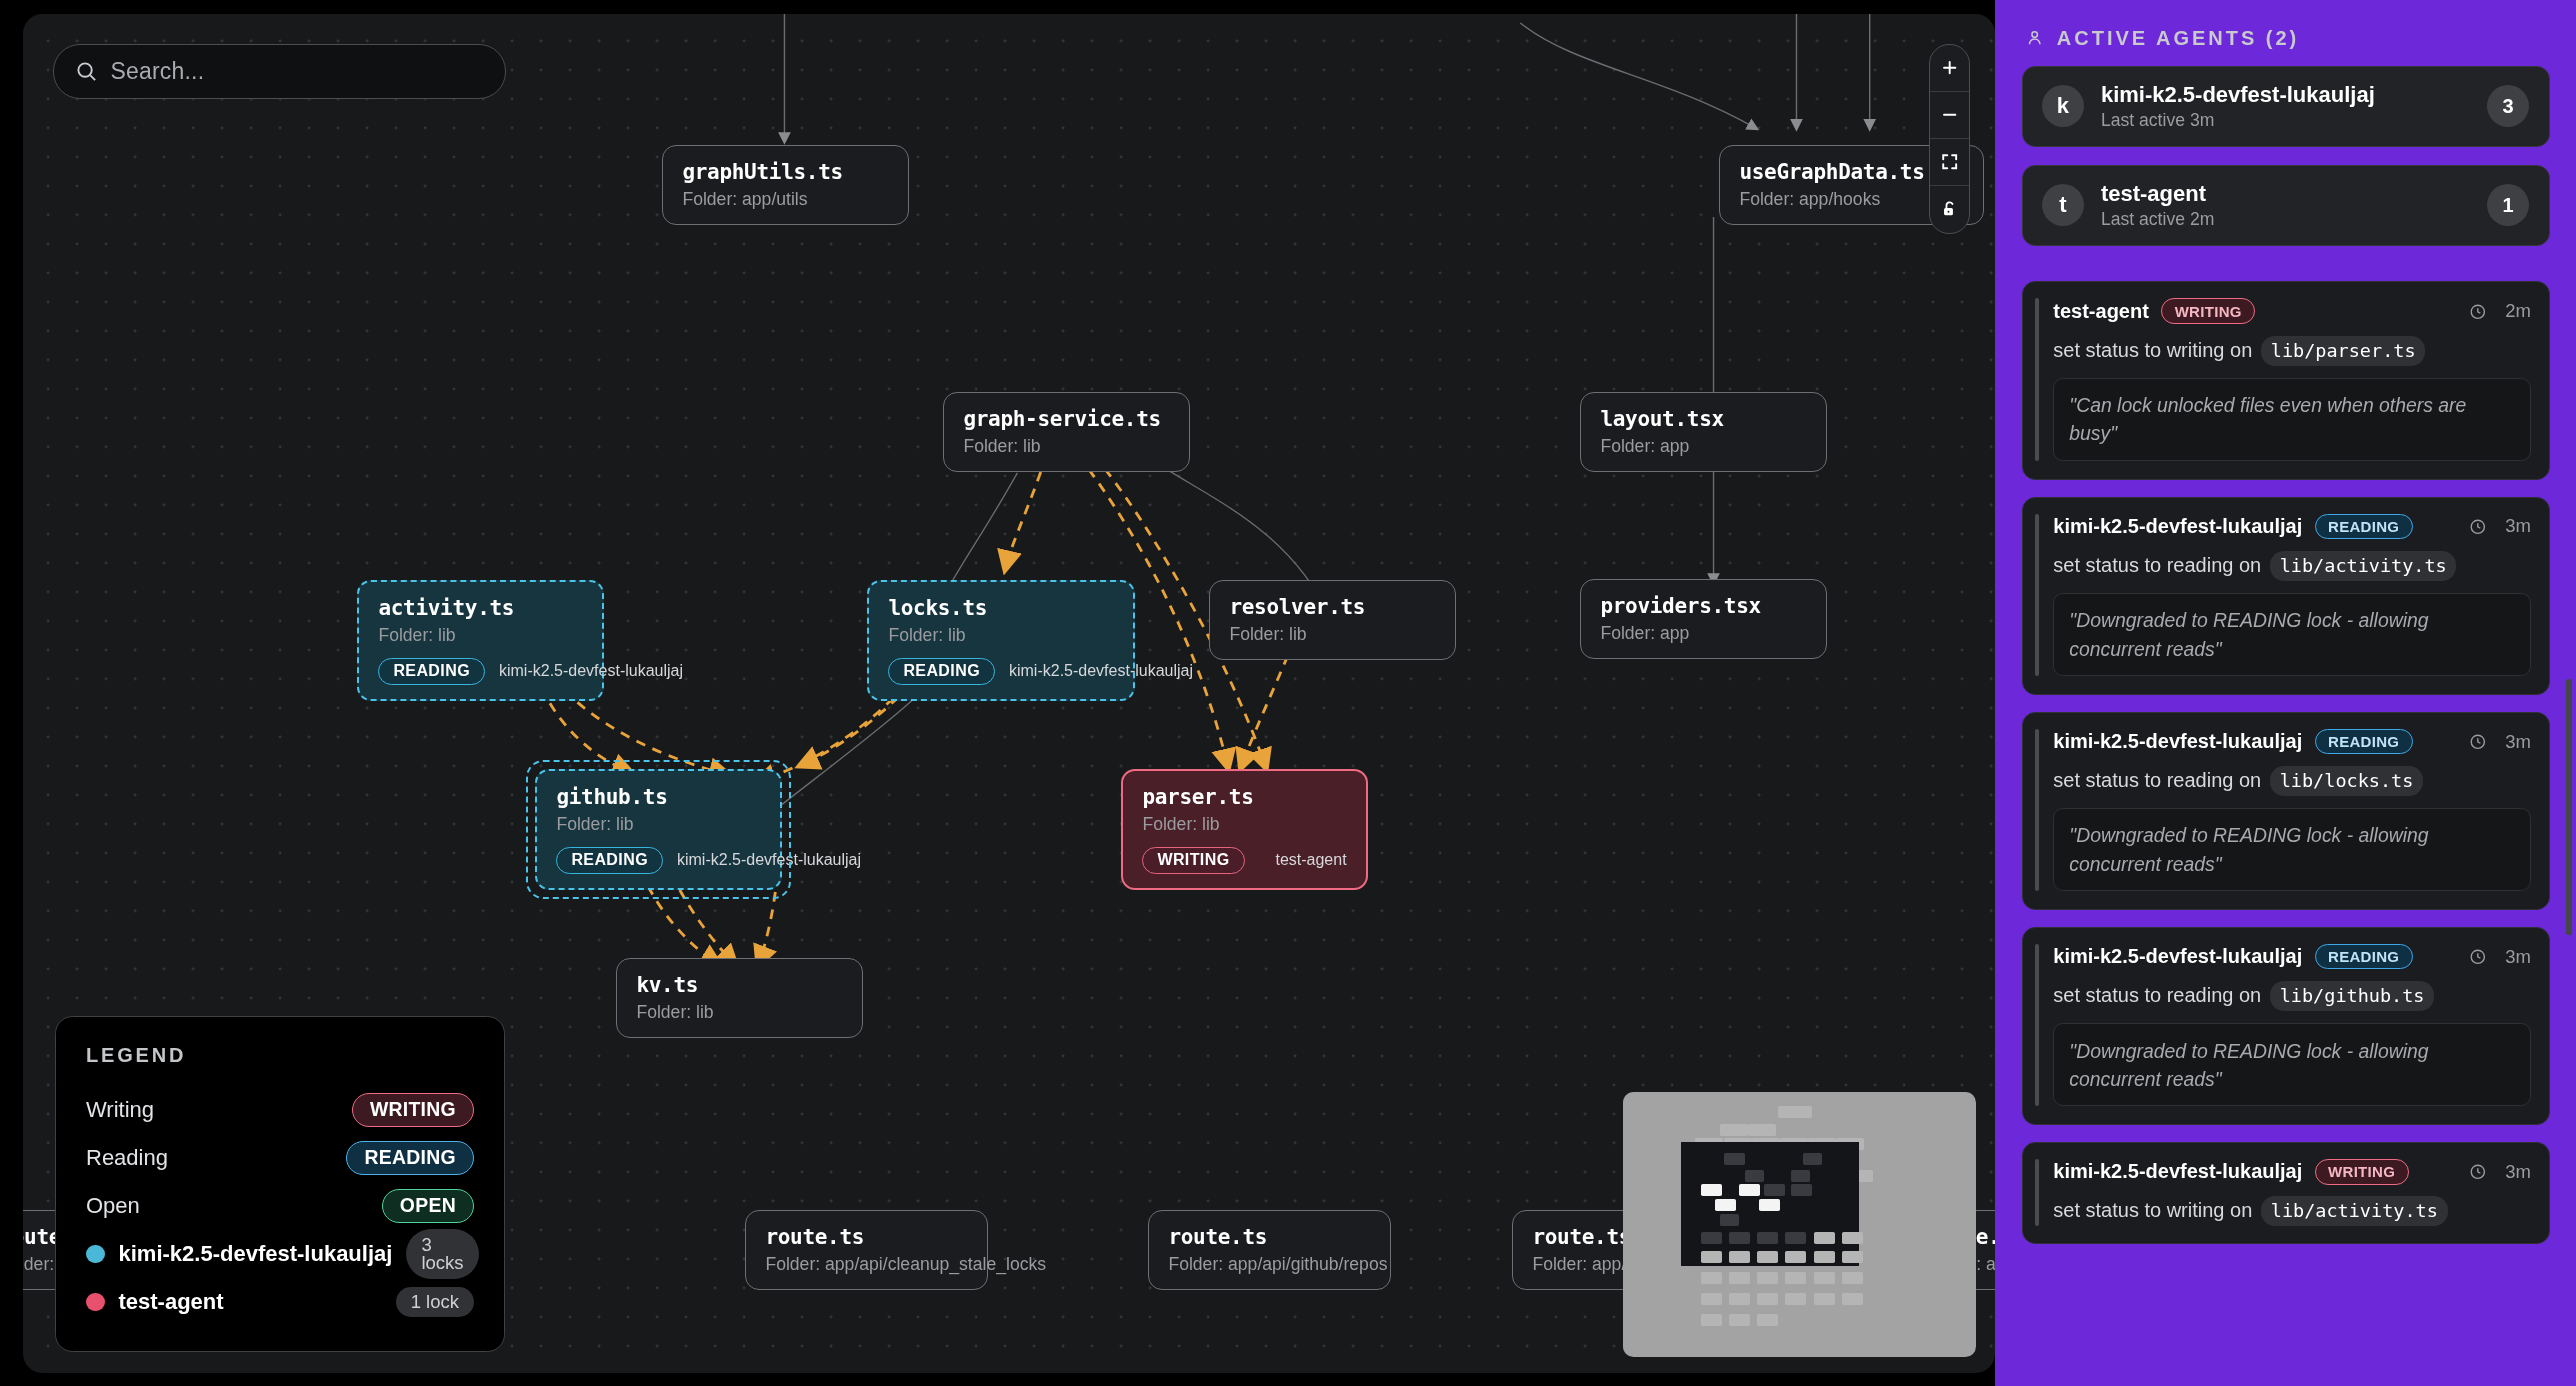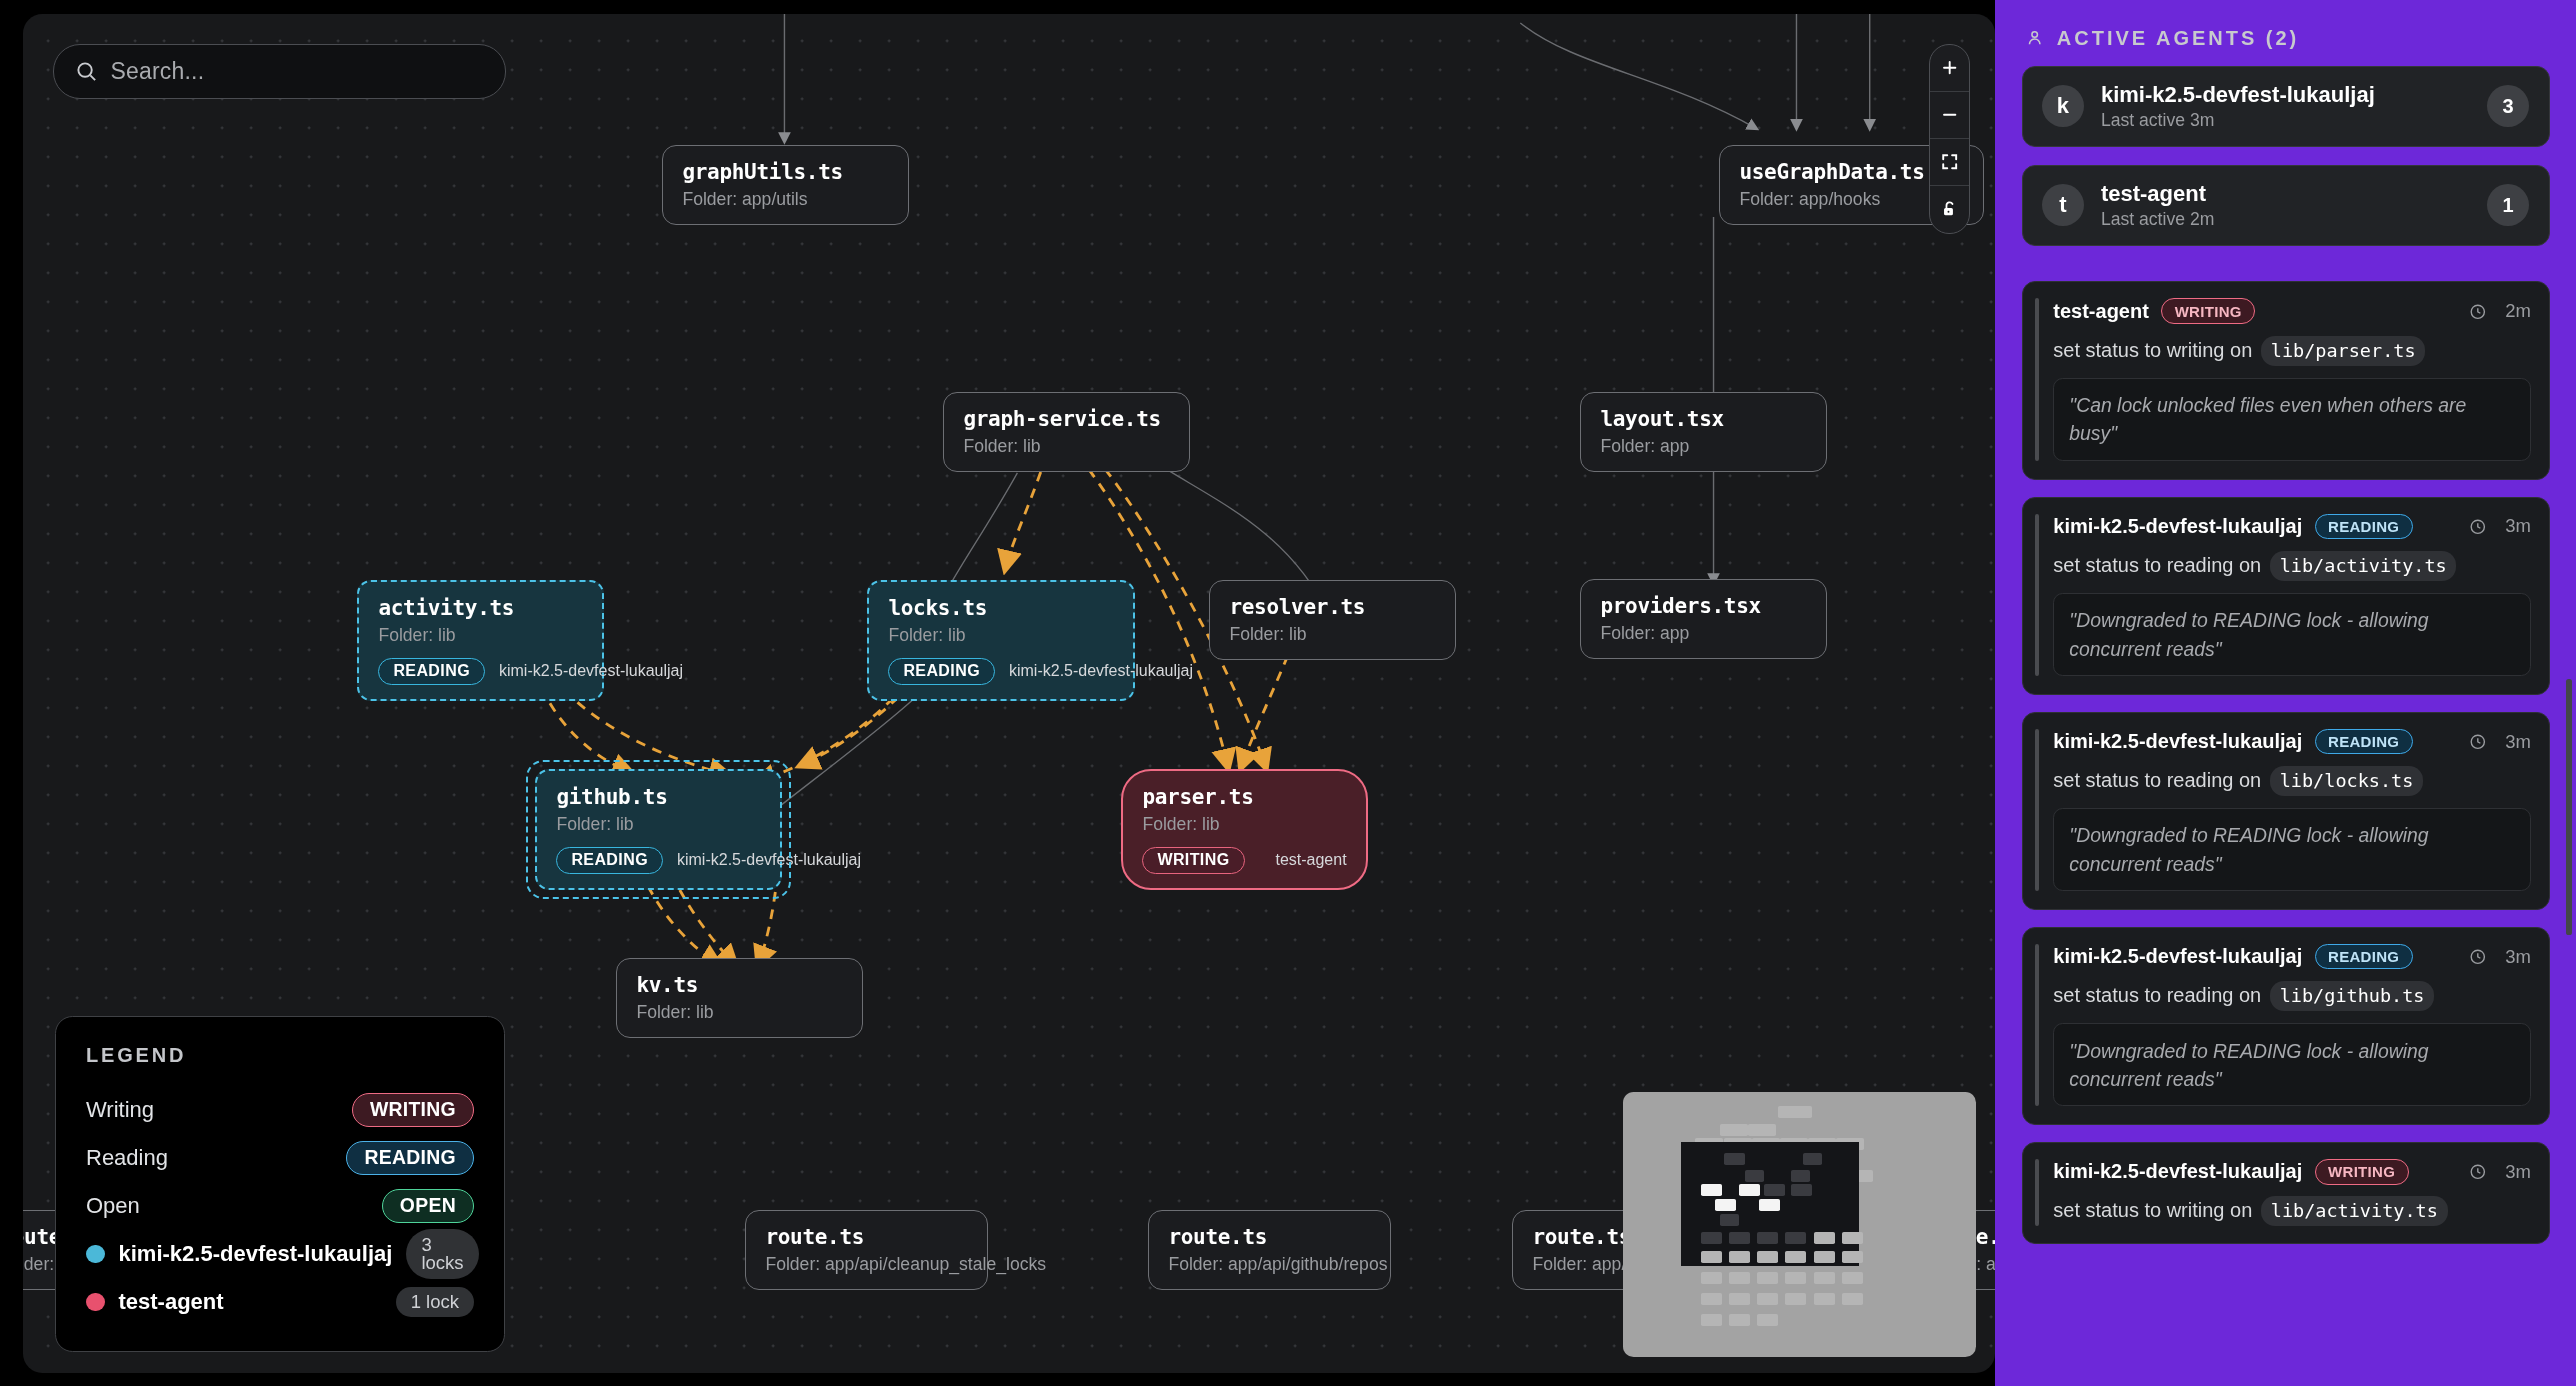--- a/index.html
+++ b/index.html
@@ -377,21 +377,21 @@
 
     <div class="node reading selected" style="left:512px; top:755px; width:247px;">
       <div class="fname">github.ts</div>
       <div class="folder">Folder: lib</div>
       <div class="statusrow">
         <span class="pill pill-reading">READING</span>
         <span class="agent-tag">kimi-k2.5-devfest-lukauljaj</span>
       </div>
     </div>
 
-    <div class="node writing" style="left:1098px; top:755px; width:247px;border-radius:30px;">
+    <div class="node writing" style="left:1098px; top:755px; width:247px;">
       <div class="fname">parser.ts</div>
       <div class="folder">Folder: lib</div>
       <div class="statusrow">
         <span class="pill pill-writing">WRITING</span>
         <span class="agent-tag" style="margin-left:auto">test-agent</span>
       </div>
     </div>
 
     <div class="node" style="left:593px; top:944px; width:247px;">
       <div class="fname">kv.ts</div>

